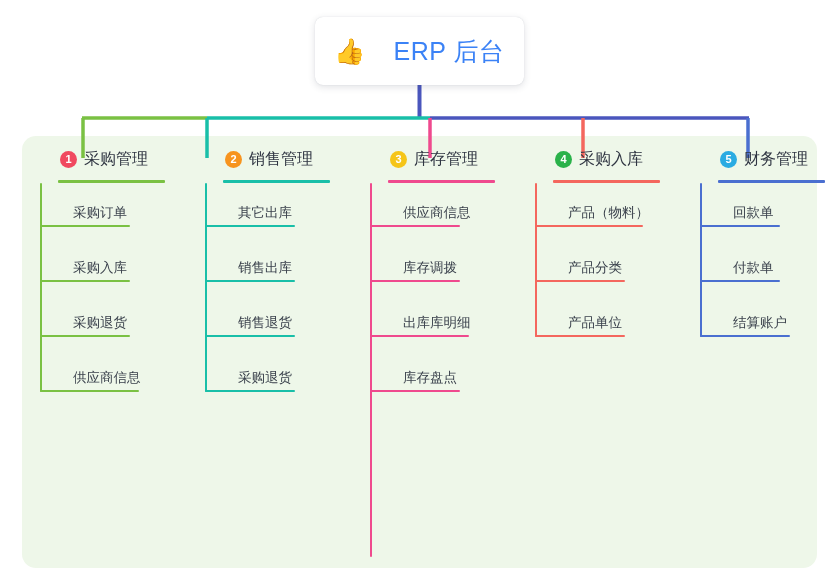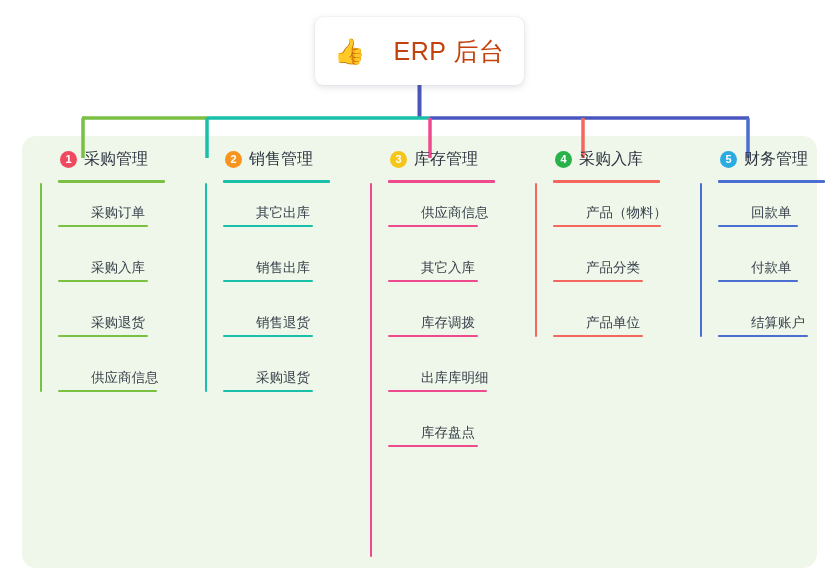--- a/index.html
+++ b/index.html
@@ -42,21 +42,21 @@
     align-items: center;
     gap: 11px;
   }
   .thumb-emoji {
     font-size: 25px;
     line-height: 1;
     display: block;
   }
   #root-title {
     font-size: 25px;
-    color: #c2410c;
+    color: #3b82f6;
     letter-spacing: 0.5px;
     white-space: nowrap;
     margin-left: 17px;
   }
 
   
   #panel {
     position: absolute;
     left: 22px;
     top: 136px;
@@ -108,21 +108,20 @@
   .head-rule {
     height: 3px;
     margin-top: 10px;
     margin-left: 18px;
     border-radius: 1px;
   }
 
   .items {
     position: relative;
     margin-top: 0;
-    padding-left: 18px;
   }
   .item {
     position: relative;
     height: 55px;
   }
   .item-label {
     position: absolute;
     left: 33px;
     bottom: 16px;
     font-size: 13.5px;
@@ -230,24 +229,20 @@
           <span class="col-title">库存管理</span>
         </div>
         <div class="head-rule" style="width: 107px; background: rgb(239, 74, 142);"></div>
         <div class="items">
           <div class="spine" style="background: rgb(239, 74, 142); height: 374px;"></div>
           <div class="item">
             <span class="item-label">供应商信息</span>
             <div class="item-rule" style="width: 90px; background: rgb(239, 74, 142);"></div>
           </div>
           <div class="item">
-            <span class="item-label">其它入库</span>
-            <div class="item-rule" style="width: 90px; background: rgb(239, 74, 142);"></div>
-          </div>
-          <div class="item">
             <span class="item-label">库存调拨</span>
             <div class="item-rule" style="width: 90px; background: rgb(239, 74, 142);"></div>
           </div>
           <div class="item">
             <span class="item-label">出库库明细</span>
             <div class="item-rule" style="width: 99px; background: rgb(239, 74, 142);"></div>
           </div>
           <div class="item">
             <span class="item-label">库存盘点</span>
             <div class="item-rule" style="width: 90px; background: rgb(239, 74, 142);"></div>

